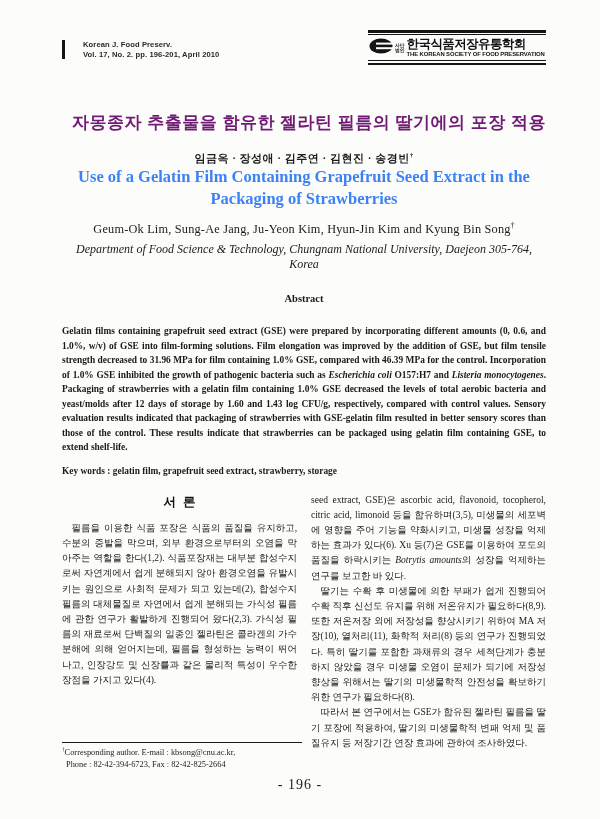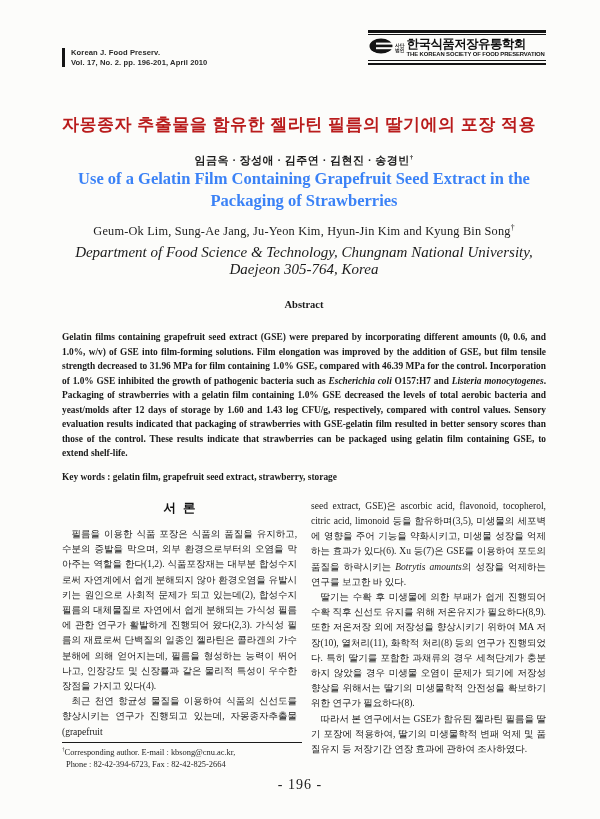--- a/index.html
+++ b/index.html
@@ -5,21 +5,21 @@
   html,body{margin:0;padding:0;background:#e8e8e6;}
   .page{
     width:600px;height:819px;background:#fcfcfa;position:relative;
     box-sizing:border-box;padding:34px 54px 0 62px;
     font-family:"Liberation Serif", serif;color:#1b1b1b;overflow:hidden;
   }
   .it{font-style:italic;}
   
   .header{display:flex;justify-content:space-between;align-items:flex-start;}
   .journal-info{
-    border-left:3px solid #141414;padding-left:6px;margin-top:14px;
+    border-left:3px solid #141414;padding-left:18px;margin-top:6px;
     font-family:"Liberation Sans", sans-serif;font-size:7.6px;line-height:9.6px;
     font-weight:bold;color:#2a2a2a;letter-spacing:.1px;
   }
   .society-box{width:178px;margin-top:-4px;}
   .rule-thick{height:2.5px;background:#141414;}
   .rule-thin{height:1px;background:#141414;margin-top:1.5px;}
   .rule-thin-b{height:1px;background:#141414;margin-bottom:1.5px;}
   .society-row{display:flex;align-items:center;gap:2px;padding:3px 1px 2px 1px;}
   .society-names{flex:1;}
   .society-name-ko{
@@ -28,31 +28,31 @@
   }
   .society-name-en{
     font-family:"Liberation Sans", sans-serif;font-weight:bold;font-size:5.9px;
     line-height:7px;letter-spacing:-0.1px;white-space:nowrap;color:#111;
   }
   .prefix-stack{display:flex;flex-direction:column;justify-content:center;
     font-family:"Liberation Sans", sans-serif;font-size:4.8px;line-height:5.2px;
     font-weight:bold;color:#111;}
   
   .title-ko{
-    margin-top:46px;text-align:left;font-family:"Liberation Sans", sans-serif;
-    font-weight:800;font-size:17px;letter-spacing:.5px;color:#b91c1c;white-space:pre;
+    margin-top:46px;text-align:right;font-family:"Liberation Sans", sans-serif;
+    font-weight:800;font-size:17px;letter-spacing:.5px;color:#701a75;white-space:pre;
   }
   .authors-ko{margin-top:17px;text-align:center;font-size:11px;font-weight:700;letter-spacing:.5px;}
   .affil-ko{margin-top:4px;text-align:center;font-size:9px;letter-spacing:.5px;}
   .title-en{
     text-align:center;font-weight:bold;font-size:16.5px;line-height:21.5px;
     padding:0 14px;color:#3b82f6;
   }
   .authors-en{margin-top:13px;text-align:center;font-size:12.3px;letter-spacing:.2px;}
-  .affil-en{margin-top:5px;text-align:center;font-style:italic;font-size:15px;}
+  .affil-en{margin-top:5px;text-align:center;font-style:italic;font-size:12px;}
   sup{font-size:.62em;vertical-align:super;line-height:0;}
   
   .abstract-heading{margin-top:21px;text-align:center;font-weight:bold;font-size:10.5px;}
   .abstract-body{
     margin-top:20px;font-size:9.4px;line-height:14.5px;text-align:justify;
     font-weight:600;color:#191919;
   }
   .keywords{margin-top:11px;font-size:9.4px;font-weight:600;}
   .keywords-label{font-weight:bold;}
   
@@ -125,21 +125,20 @@
   <div class="abstract-heading">Abstract</div>
 
   <div class="abstract-body"><span>Gelatin films containing grapefruit seed extract (GSE) were prepared by incorporating different amounts (0, 0.6, and 1.0%, w/v) of GSE into film-forming solutions. Film elongation was improved by the addition of GSE, but film tensile strength decreased to 31.96 MPa for film containing 1.0% GSE, compared with 46.39 MPa for the control. Incorporation of 1.0% GSE inhibited the growth of pathogenic bacteria such as </span><span class="it">Escherichia coli</span><span> O157:H7 and </span><span class="it">Listeria monocytogenes</span><span>. Packaging of strawberries with a gelatin film containing 1.0% GSE decreased the levels of total aerobic bacteria and yeast/molds after 12 days of storage by 1.60 and 1.43 log CFU/g, respectively, compared with control values. Sensory evaluation results indicated that packaging of strawberries with GSE-gelatin film resulted in better sensory scores than those of the control. These results indicate that strawberries can be packaged using gelatin film containing GSE, to extend shelf-life.</span></div>
 
   <div class="keywords"><span class="keywords-label">Key words : </span><span>gelatin film, grapefruit seed extract, strawberry, storage</span></div>
 
   <div class="columns">
     <div class="col">
       <div class="intro-heading">서  론</div>
       <p>필름을 이용한 식품 포장은 식품의 품질을 유지하고, 수분의 증발을 막으며, 외부 환경으로부터의 오염을 막아주는 역할을 한다(1,2). 식품포장재는 대부분 합성수지로써 자연계에서 쉽게 분해되지 않아 환경오염을 유발시키는 원인으로 사회적 문제가 되고 있는데(2), 합성수지 필름의 대체물질로 자연에서 쉽게 분해되는 가식성 필름에 관한 연구가 활발하게 진행되어 왔다(2,3). 가식성 필름의 재료로써 단백질의 일종인 젤라틴은 콜라겐의 가수분해에 의해 얻어지는데, 필름을 형성하는 능력이 뛰어나고, 인장강도 및 신장률과 같은 물리적 특성이 우수한 장점을 가지고 있다(4).</p>
-      <p>최근 천연 항균성 물질을 이용하여 식품의 신선도를 향상시키는 연구가 진행되고 있는데, 자몽종자추출물(grapefruit</p>
     </div>
     <div class="col">
       <p class="no-indent"><span>seed extract, GSE)은 ascorbic acid, flavonoid, tocopherol, citric acid, limonoid 등을 함유하며(3,5), 미생물의 세포벽에 영향을 주어 기능을 약화시키고, 미생물 성장을 억제하는 효과가 있다(6). Xu 등(7)은 GSE를 이용하여 포도의 품질을 하락시키는 </span><span class="it">Botrytis amounts</span><span>의 성장을 억제하는 연구를 보고한 바 있다.</span></p>
       <p>딸기는 수확 후 미생물에 의한 부패가 쉽게 진행되어 수확 직후 신선도 유지를 위해 저온유지가 필요하다(8,9). 또한 저온저장 외에 저장성을 향상시키기 위하여 MA 저장(10), 열처리(11), 화학적 처리(8) 등의 연구가 진행되었다. 특히 딸기를 포함한 과채류의 경우 세척단계가 충분하지 않았을 경우 미생물 오염이 문제가 되기에 저장성 향상을 위해서는 딸기의 미생물학적 안전성을 확보하기 위한 연구가 필요하다(8).</p>
       <p>따라서 본 연구에서는 GSE가 함유된 젤라틴 필름을 딸기 포장에 적용하여, 딸기의 미생물학적 변패 억제 및 품질유지 등 저장기간 연장 효과에 관하여 조사하였다.</p>
     </div>
   </div>
 
   <div class="footnote">
     <div><sup>†</sup><span>Corresponding author. E-mail : kbsong@cnu.ac.kr,</span></div>

